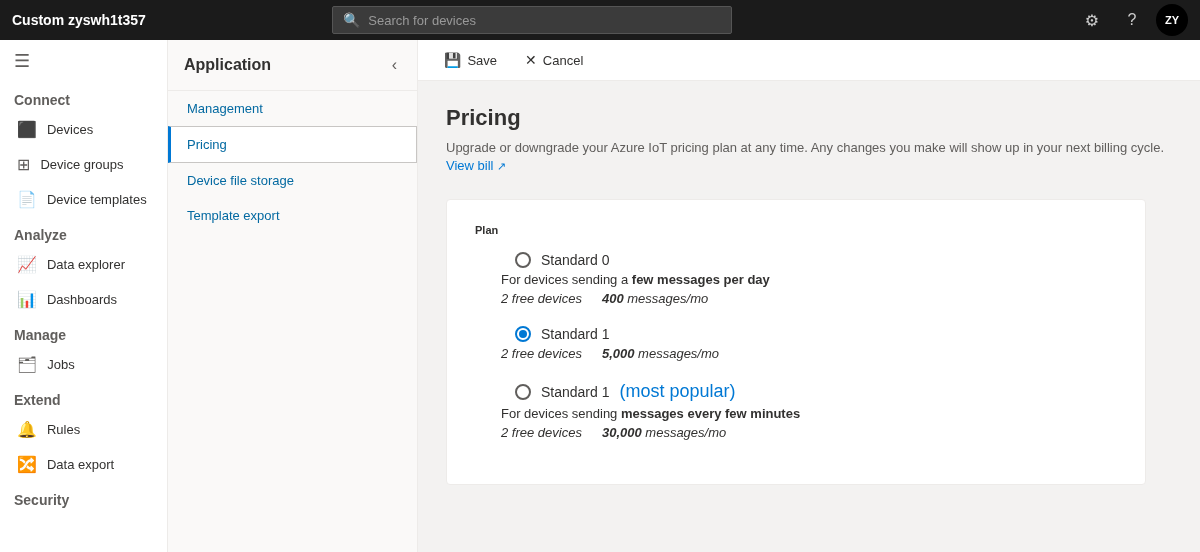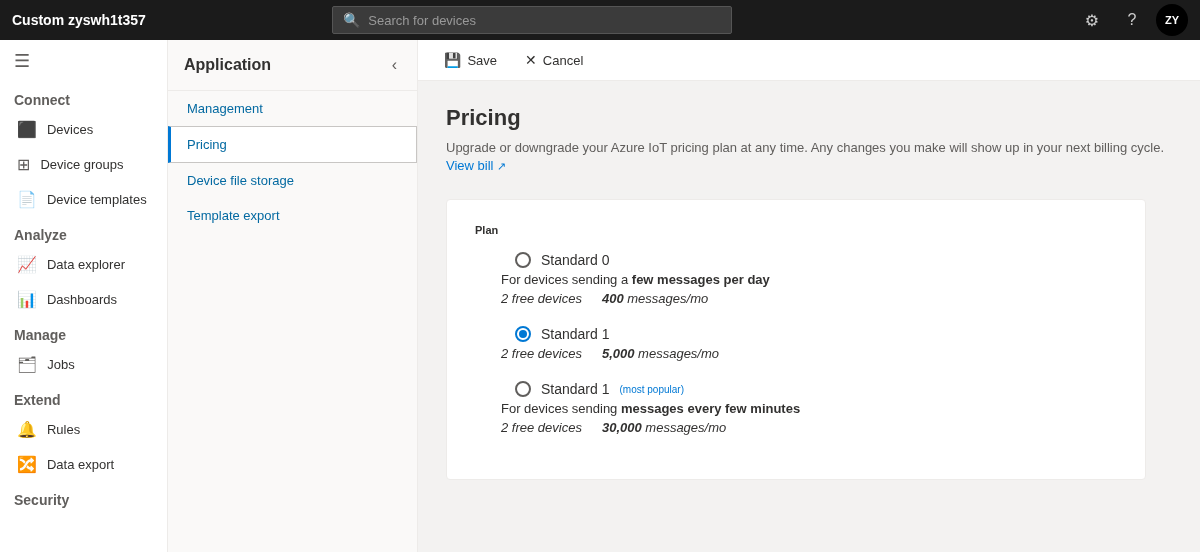--- a/index.html
+++ b/index.html
@@ -94,21 +94,21 @@
     .plan-option-header { display: flex; align-items: center; gap: 10px; margin-bottom: 4px; margin-left: 40px; }
     .plan-radio {
       width: 16px; height: 16px; border-radius: 50%; border: 2px solid #0078d4; background: #fff;
       flex-shrink: 0; display: flex; align-items: center; justify-content: center; cursor: pointer;
     }
     .plan-radio.selected::after {
       content: ''; width: 8px; height: 8px; border-radius: 50%; background: #0078d4;
     }
     .plan-radio.unselected { border-color: #605e5c; }
     .plan-name { font-size: 14px; font-weight: 400; color: #323130; }
-    .plan-popular { color: #0078d4; font-size: 10px; }
+    .plan-popular { color: #0078d4; font-size: 18px; }
     .plan-desc { font-size: 13px; color: #323130; margin-left: 26px; margin-bottom: 4px; }
     .plan-desc strong { font-weight: 600; }
     .plan-details { font-size: 13px; color: #605e5c; margin-left: 26px; display: flex; gap: 20px; }
     .plan-details span { color: #323130; font-style: italic; }
     .plan-details .highlight { font-weight: 600; }
   </style>
 </head>
 <body>
 
 <div class="topbar">

